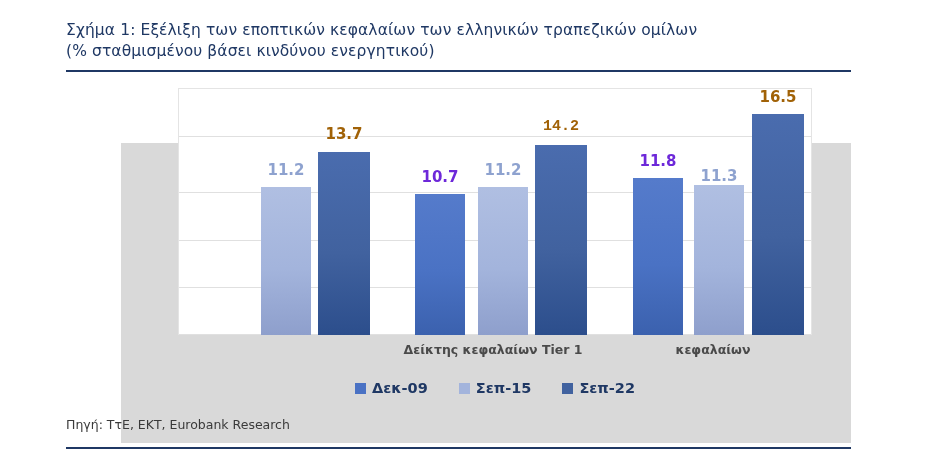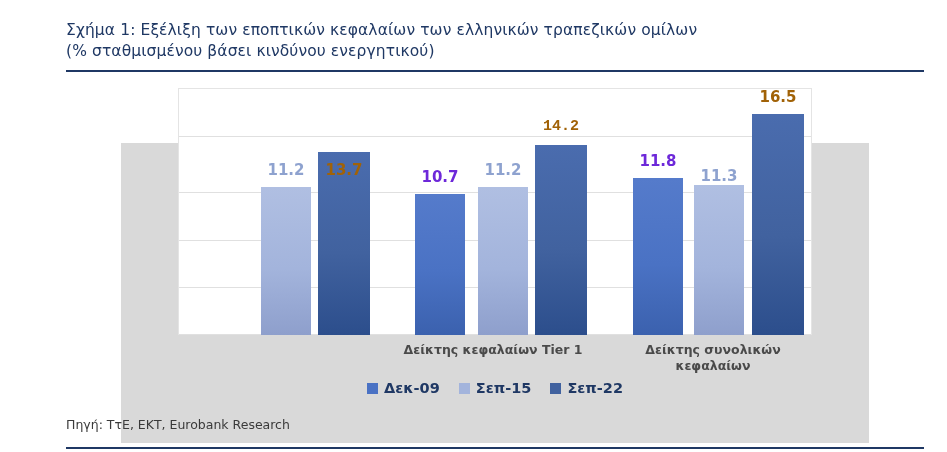--- a/index.html
+++ b/index.html
@@ -5,21 +5,21 @@
   html, body {
     margin: 0;
     padding: 0;
     background: #ffffff;
   }
   body {
     font-family: "DejaVu Sans", "Liberation Sans", sans-serif;
   }
   #page {
     position: relative;
-    width: 947px;
+    width: 851px;
     height: 452px;
     background: #ffffff;
     overflow: hidden;
   }
 
   
   #title-block {
     position: absolute;
     left: 66px;
     top: 20px;
@@ -130,21 +130,21 @@
 
   
   #legend {
     position: absolute;
     left: 178px;
     top: 380px;
     width: 634px;
     display: flex;
     justify-content: center;
     align-items: center;
-    gap: 19px;
+    gap: 31px;
   }
   .legend-item {
     display: flex;
     align-items: center;
     gap: 6px;
   }
   .legend-swatch {
     width: 11px;
     height: 11px;
     display: inline-block;
@@ -206,34 +206,33 @@
 
     <div class="bar dec09" style="left:237px; width:50px; height:141px;"></div>
     <div class="bar sep15" style="left:300px; width:50px; height:148px;"></div>
     <div class="bar sep22" style="left:357px; width:52px; height:190px;"></div>
 
     <div class="bar dec09" style="left:455px; width:50px; height:157px;"></div>
     <div class="bar sep15" style="left:516px; width:50px; height:150px;"></div>
     <div class="bar sep22" style="left:574px; width:52px; height:221px;"></div>
 
     <div class="bar-label sep15" style="left:83px;  width:50px; top:73px;">11.2</div>
-    <div class="bar-label sep22" style="left:140px; width:52px; top:37px;margin-top:36px;">13.7</div>
+    <div class="bar-label sep22" style="left:140px; width:52px; top:37px;">13.7</div>
     <div class="bar-label dec09" style="left:237px; width:50px; top:80px;">10.7</div>
     <div class="bar-label sep15" style="left:300px; width:50px; top:73px;">11.2</div>
     <div class="bar-label sep22" style="left:357px; width:52px; top:30px;font-family:Liberation Mono, monospace;">14.2</div>
     <div class="bar-label dec09" style="left:455px; width:50px; top:64px;">11.8</div>
     <div class="bar-label sep15" style="left:516px; width:50px; top:79px;">11.3</div>
     <div class="bar-label sep22" style="left:574px; width:52px; top:0px;">16.5</div>
   </div>
 
   <div class="cat-label" style="left:388px; width:210px;">
     <div>Δείκτης κεφαλαίων Tier 1</div>
   </div>
   <div class="cat-label" style="left:614px; width:198px;">
-    <div>Δείκτης συνολικών</div>
     <div>κεφαλαίων</div>
   </div>
 
   <div id="legend">
     <div class="legend-item">
       <span class="legend-swatch dec09"></span>
       <span class="legend-text">Δεκ-09</span>
     </div>
     <div class="legend-item">
       <span class="legend-swatch sep15"></span>

